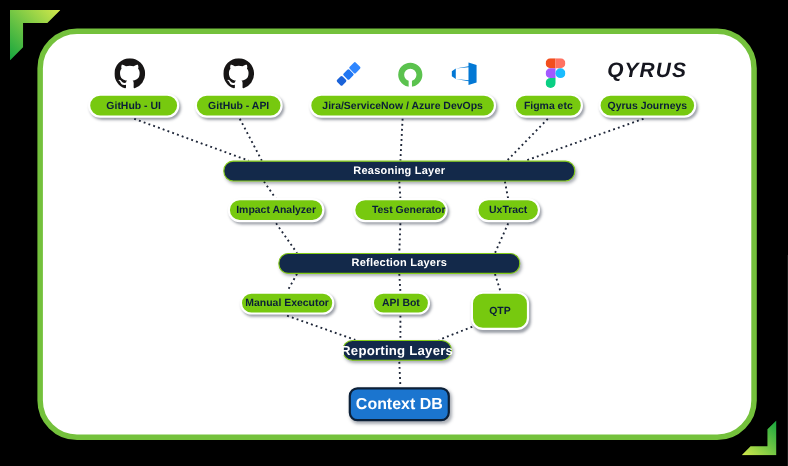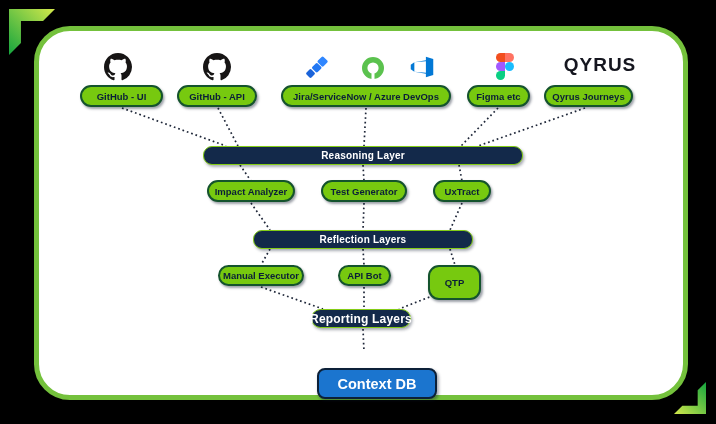--- a/index.html
+++ b/index.html
@@ -11,28 +11,28 @@
   .corner-tl{left:9px;top:9px;width:46px;height:46px;
         background:linear-gradient(45deg,#14a53e,#d4e84b);
         clip-path:polygon(0 0,100% 0,74% 26%,26% 26%,26% 74%,0 100%);}
   .corner-br{left:674px;top:382px;width:32px;height:32px;
         background:linear-gradient(225deg,#14a53e,#d4e84b);
         clip-path:polygon(100% 0,100% 100%,0 100%,26% 74%,74% 74%,74% 26%);}
   .wires{position:absolute;left:0;top:0;z-index:2;}
   .wire{stroke:#1e2638;stroke-width:1.7;stroke-dasharray:1.7 2.9;fill:none;}
   .node{position:absolute;z-index:3;display:flex;align-items:center;justify-content:center;
         box-sizing:border-box;white-space:nowrap;}
-  .pill{background:#77c90f;border:2px solid #14532d;border-radius:11px;color:#0a1e38;
+  .pill{background:#77c90f;border:2px solid #ffffff;border-radius:11px;color:#0a1e38;
         font-weight:bold;font-size:9.5px;box-shadow:1.5px 2px 2.5px rgba(10,20,40,.4);}
   .bar{background:#13294a;border:1px solid #84cc16;border-radius:9px;color:#fff;
         font-weight:bold;font-size:10px;letter-spacing:.2px;
         box-shadow:1.5px 2px 3px rgba(10,20,40,.35);}
   .db{background:#1b75cf;border:2px solid #0c2038;border-radius:8px;color:#fff;
         font-weight:bold;font-size:14.5px;box-shadow:1.5px 2px 3px rgba(10,20,40,.35);}
-  .iconbox{position:absolute;z-index:3;display:flex;align-items:center;justify-content:center;}
+  .iconbox{position:absolute;z-index:3;display:flex;align-items:center;justify-content:flex-start;font-style:italic;}
   .qyrus{font-weight:bold;font-size:19px;letter-spacing:1px;color:#15161f;}
 </style>
 </head>
 <body>
 
 <div class="stage">
 
   <div class="corner corner-tl"></div>
   <div class="corner corner-br"></div>
 
@@ -115,21 +115,21 @@
   <div class="node pill" style="left:467px;top:85px;width:63px;height:22px;">
       <span>Figma etc</span>
     </div>
 
   <div class="node bar" style="left:203px;top:146px;width:320px;height:19px;">
       <span>Reasoning Layer</span>
     </div>
   <div class="node pill" style="left:207px;top:180px;width:88px;height:22px;">
       <span>Impact Analyzer</span>
     </div>
-  <div class="node pill" style="left:321px;top:180px;width:86px;height:22px;">
+  <div class="node pill" style="left:321px;top:180px;width:86px;height:22px;justify-content:flex-end;">
       <span>Test Generator</span>
     </div>
   <div class="node pill" style="left:433px;top:180px;width:58px;height:22px;">
       <span>UxTract</span>
     </div>
 
   <div class="node bar" style="left:253px;top:230px;width:220px;height:19px;">
       <span>Reflection Layers</span>
     </div>
   <div class="node pill" style="left:218px;top:265px;width:86px;height:21px;">
@@ -139,17 +139,17 @@
       <span>API Bot</span>
     </div>
   <div class="node pill" style="left:428px;top:265px;width:53px;height:35px;">
       <span>QTP</span>
     </div>
 
   <div class="node bar" style="left:311px;top:309px;width:100px;height:19px;border-radius:10px;font-size:12px;">
       <span>Reporting Layers</span>
     </div>
 
-  <div class="node db" style="left:317px;top:368px;width:120px;height:31px;text-align:center;">
+  <div class="node db" style="left:317px;top:352px;width:92px;height:31px;text-align:center;">
       <span>Context DB</span>
     </div>
 
 </div>
 
 </body></html>

